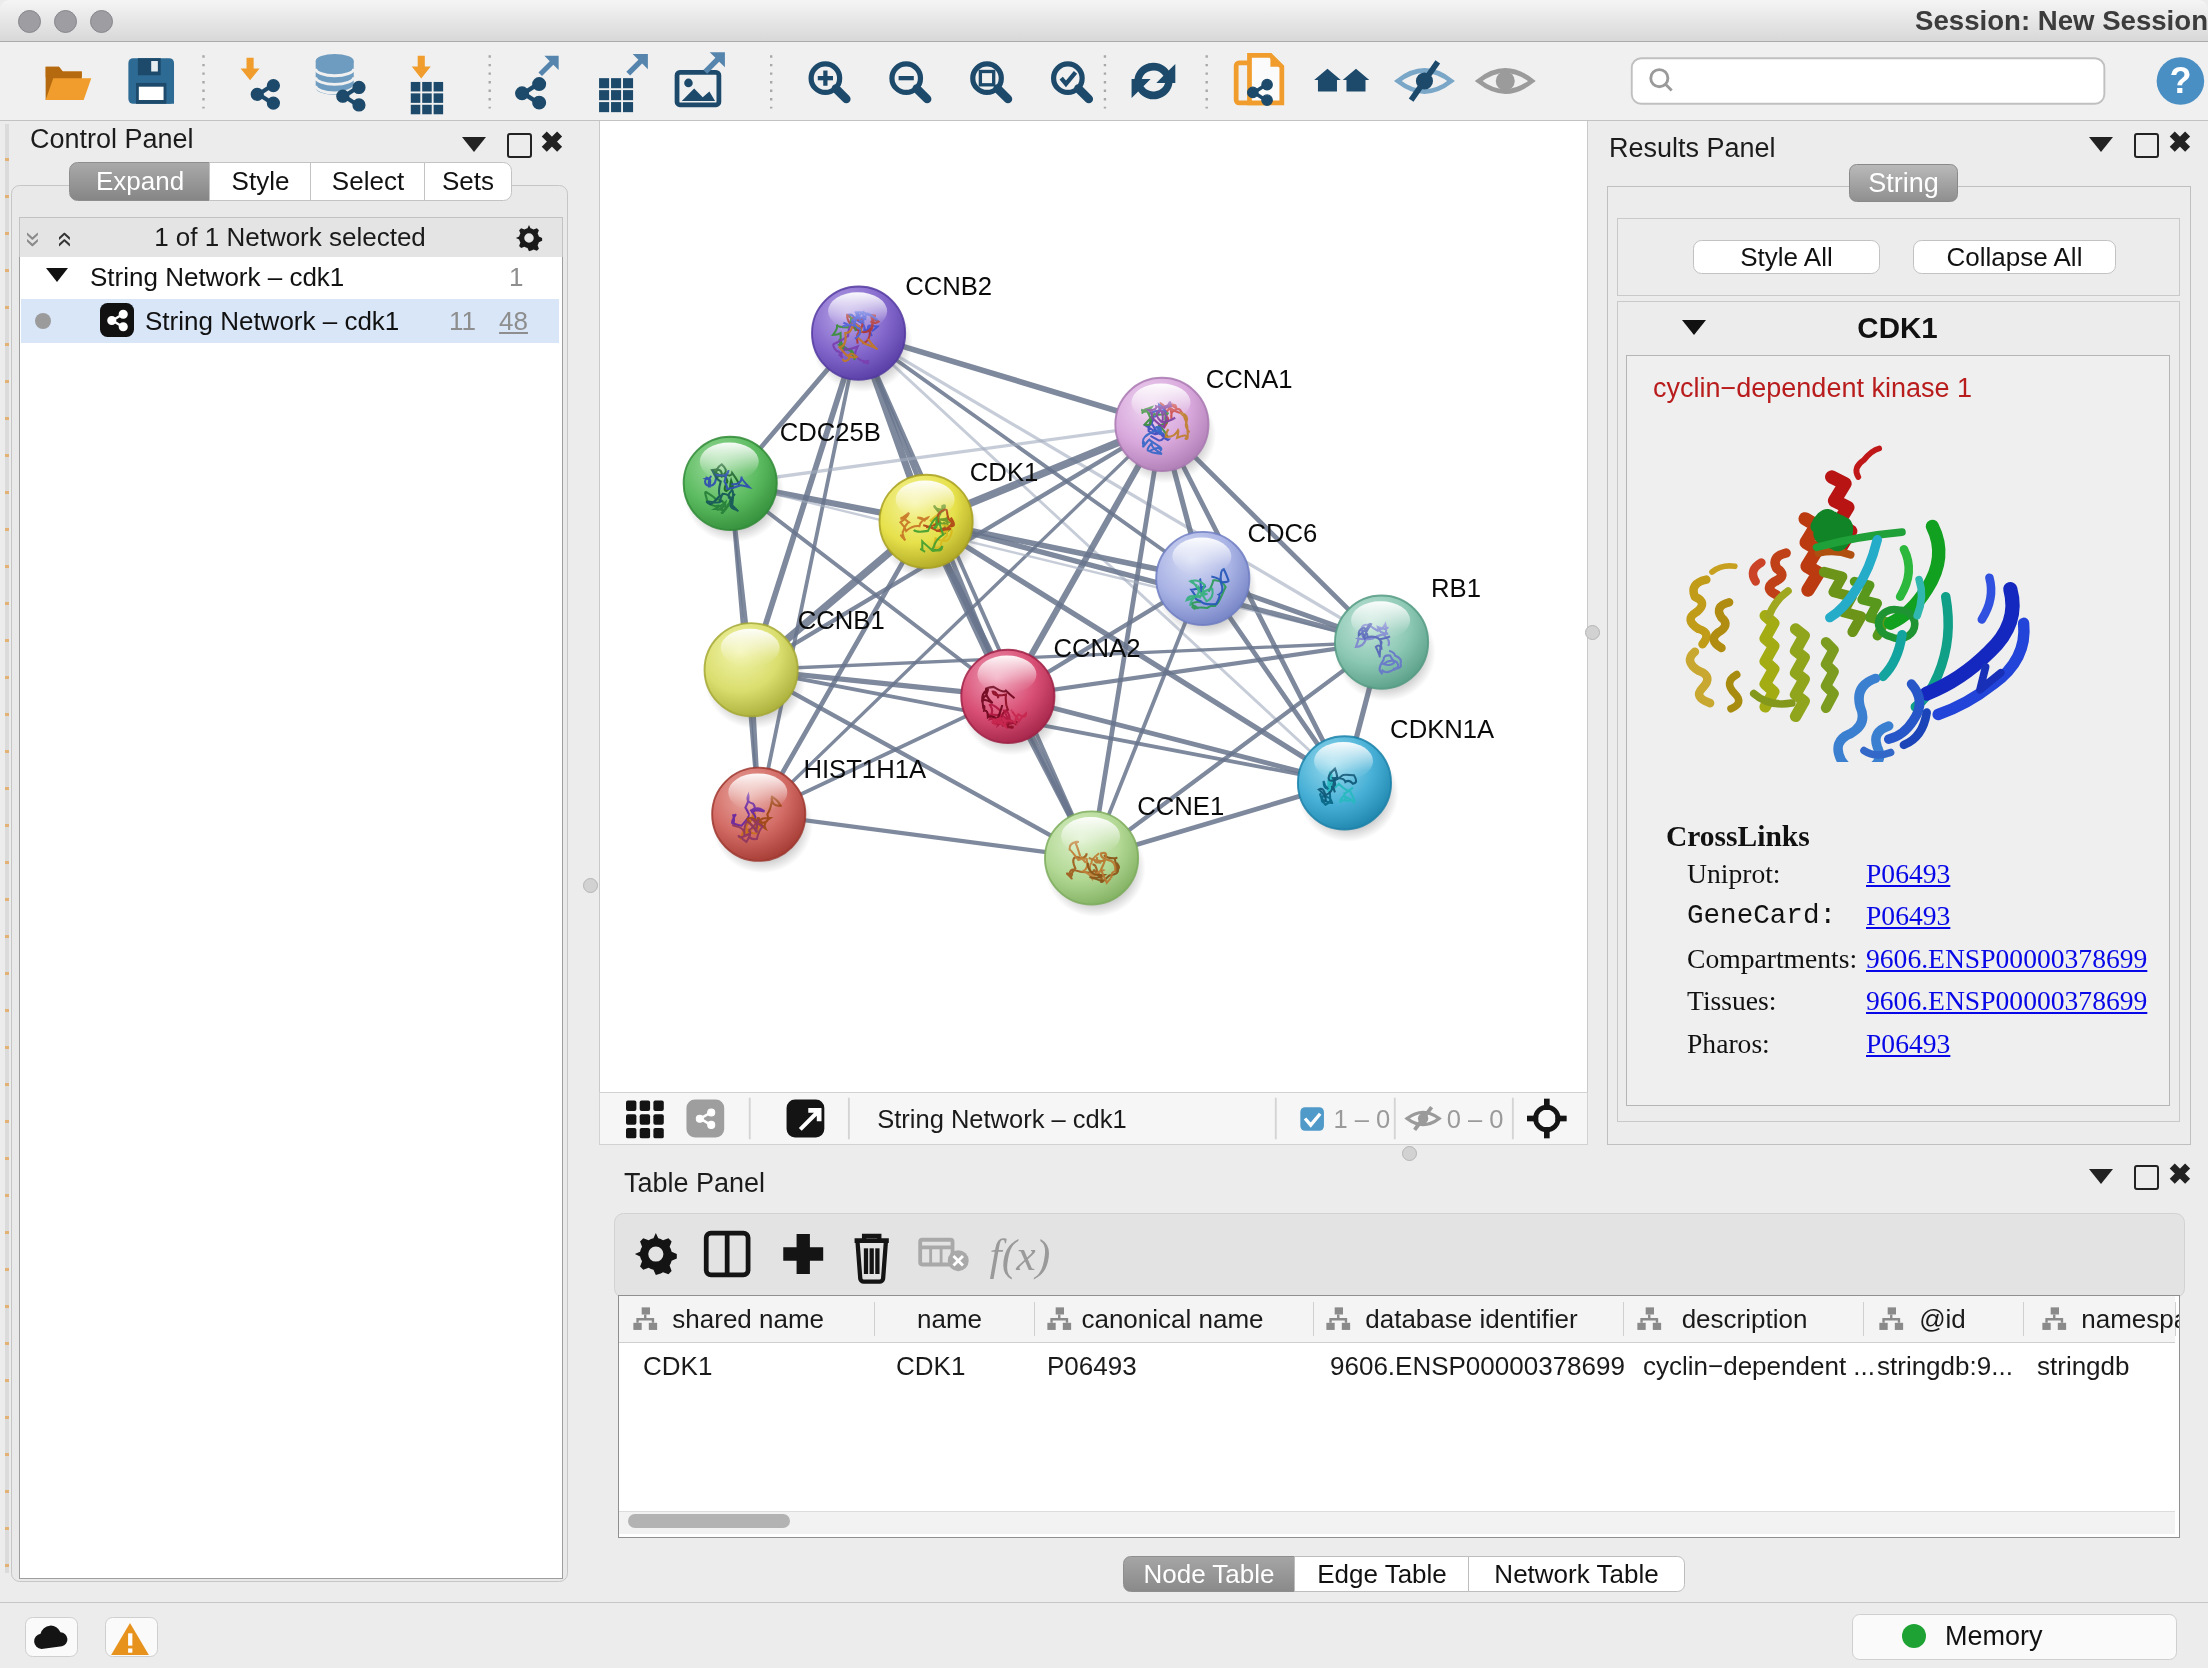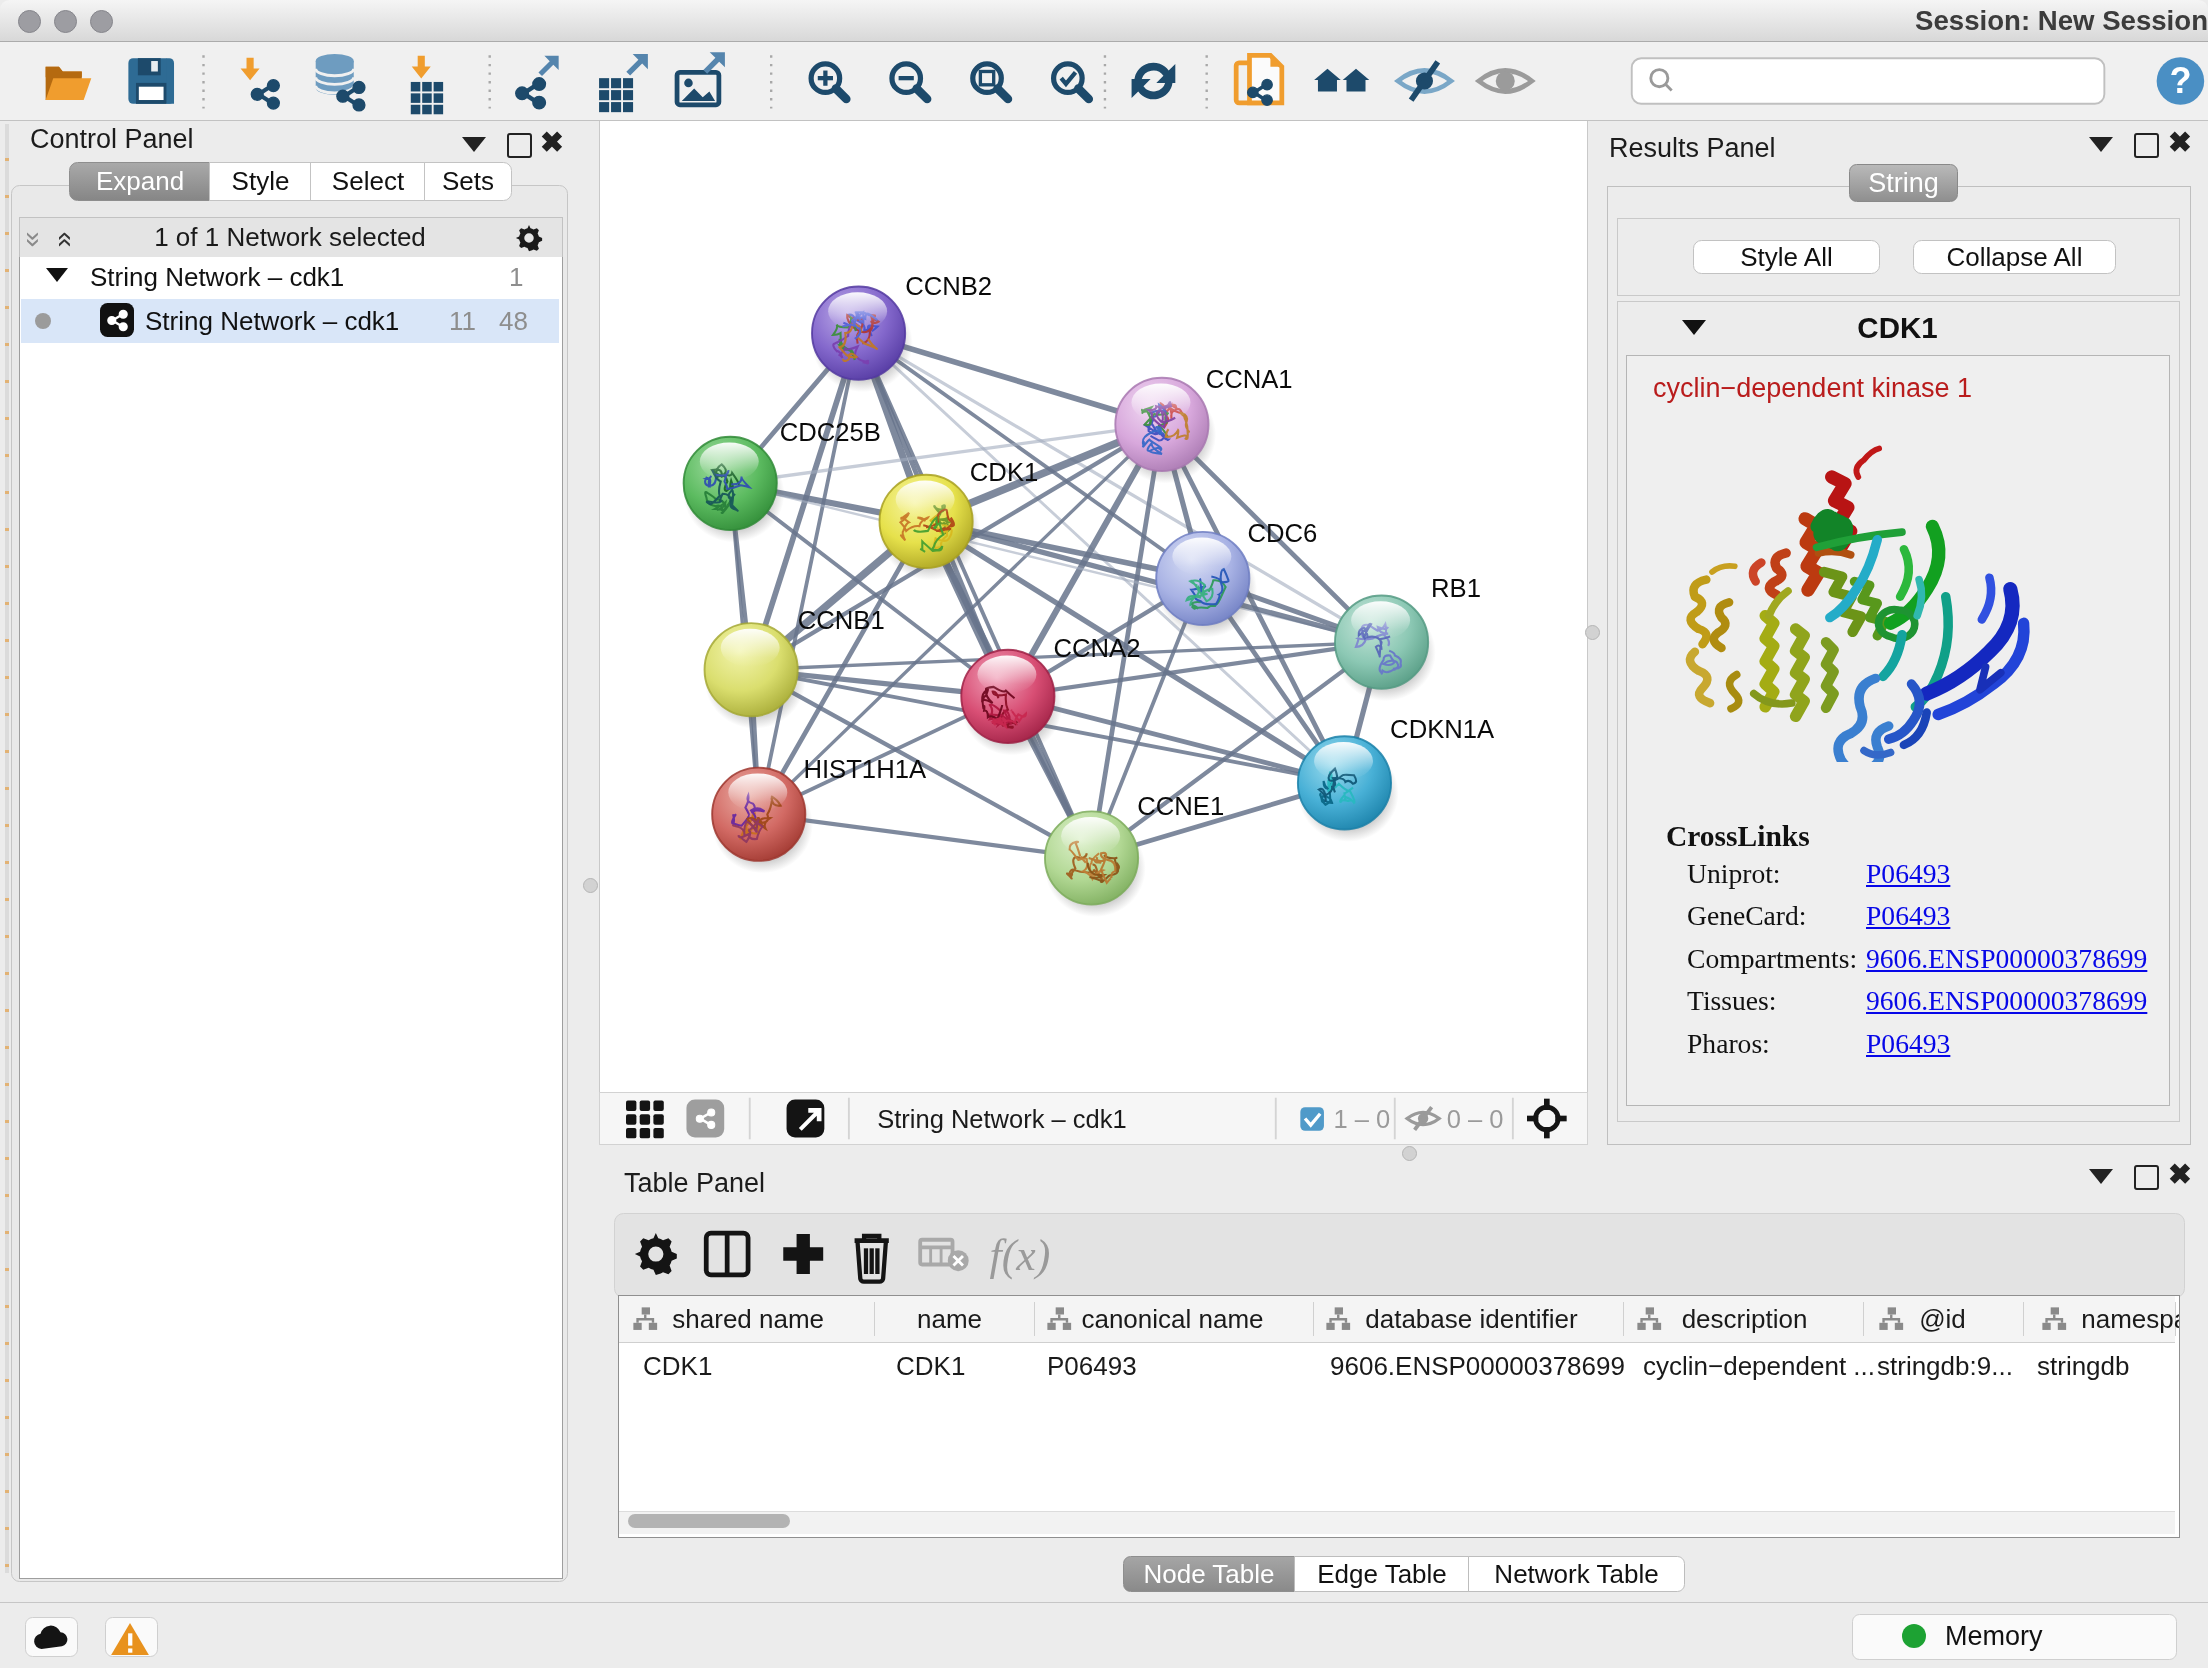--- a/index.html
+++ b/index.html
@@ -244,21 +244,21 @@
     <g stroke="#fff" stroke-width="2.4" fill="#fff">
       <line x1="7" y1="12" x2="17" y2="6"></line>
       <line x1="7" y1="12" x2="17" y2="18"></line>
       <circle cx="6.5" cy="12" r="3.2"></circle>
       <circle cx="17.5" cy="6" r="3.2"></circle>
       <circle cx="17.5" cy="18" r="3.2"></circle>
     </g>
   </svg>
 <div class="abs" style="left:145px;top:299px;height:44px;line-height:44px;font-size:26px;color:#111;">String Network – cdk1</div>
 <div class="abs gray" style="left:433px;top:299px;height:44px;line-height:44px;font-size:26px;width:43px;text-align:right;">11</div>
-<div class="abs gray" style="left:485px;top:299px;height:44px;line-height:44px;font-size:26px;width:43px;text-align:right;">48</div>
+<div class="abs gray" style="left:485px;top:299px;height:44px;line-height:44px;font-size:26px;width:43px;text-align:right;text-decoration:underline;">48</div>
 
 <div id="netcanvas" class="abs"></div>
 <svg id="netsvg" class="abs" style="left:599px;top:121px;" width="987" height="971" viewBox="0 0 1038 1021">
 <defs>
 <radialGradient id="gCCNB2" cx="0.38" cy="0.30" r="0.78">
         <stop offset="0" stop-color="#bcaae8"></stop>
         <stop offset="0.55" stop-color="#8468cc"></stop>
         <stop offset="1" stop-color="#5238a0"></stop>
       </radialGradient>
 <radialGradient id="gCCNA1" cx="0.38" cy="0.30" r="0.78">
@@ -553,21 +553,21 @@
 <path d="M332 146 q6 22 -8 44" fill="none" stroke="#3050e0" stroke-width="9" stroke-opacity="1.0" stroke-linecap="round" stroke-linejoin="round"></path>
 <path d="M344 246 l-22 18 l6 -24" fill="none" stroke="#1830b8" stroke-width="8" stroke-opacity="1.0" stroke-linecap="round" stroke-linejoin="round"></path>
 <path d="M212 252 q-22 8 -16 30 q8 18 -10 28 q-20 8 -10 28 q10 16 28 10 q18 -8 10 -24 q-6 -16 12 -22" fill="none" stroke="#3a7fd0" stroke-width="10" stroke-opacity="1.0" stroke-linecap="round" stroke-linejoin="round"></path>
 <path d="M250 258 q16 18 2 38 q-10 16 -26 20" fill="none" stroke="#2656c8" stroke-width="10" stroke-opacity="1.0" stroke-linecap="round" stroke-linejoin="round"></path>
 <path d="M266 288 q-4 26 -24 34" fill="none" stroke="#1a44b8" stroke-width="9" stroke-opacity="1.0" stroke-linecap="round" stroke-linejoin="round"></path>
 <path d="M228 330 q-16 6 -28 -2" fill="none" stroke="#3468c8" stroke-width="8" stroke-opacity="1.0" stroke-linecap="round" stroke-linejoin="round"></path>
 </svg>
 <div class="abs" style="left:1666px;top:820px;font-family:'Liberation Serif',serif;font-size:29.5px;font-weight:bold;color:#111;">CrossLinks</div>
 <div class="abs" style="left:1687px;top:858px;font-family:'Liberation Serif',serif;font-size:27.6px;color:#111;">Uniprot:</div>
 <div class="abs" style="left:1866px;top:858px;font-family:'Liberation Serif',serif;font-size:27.6px;color:#0707e8;text-decoration:underline;">P06493</div>
-<div class="abs" style="left:1687px;top:900px;font-family:Liberation Serif, serif;font-size:27.6px;color:#111;">GeneCard:</div>
+<div class="abs" style="left:1687px;top:900px;font-family:Liberation Mono, monospace;font-size:27.6px;color:#111;">GeneCard:</div>
 <div class="abs" style="left:1866px;top:900px;font-family:'Liberation Serif',serif;font-size:27.6px;color:#0707e8;text-decoration:underline;">P06493</div>
 <div class="abs" style="left:1687px;top:943px;font-family:'Liberation Serif',serif;font-size:27.6px;color:#111;">Compartments:</div>
 <div class="abs" style="left:1866px;top:943px;font-family:'Liberation Serif',serif;font-size:27.6px;color:#0707e8;text-decoration:underline;">9606.ENSP00000378699</div>
 <div class="abs" style="left:1687px;top:985px;font-family:'Liberation Serif',serif;font-size:27.6px;color:#111;">Tissues:</div>
 <div class="abs" style="left:1866px;top:985px;font-family:'Liberation Serif',serif;font-size:27.6px;color:#0707e8;text-decoration:underline;">9606.ENSP00000378699</div>
 <div class="abs" style="left:1687px;top:1028px;font-family:'Liberation Serif',serif;font-size:27.6px;color:#111;">Pharos:</div>
 <div class="abs" style="left:1866px;top:1028px;font-family:'Liberation Serif',serif;font-size:27.6px;color:#0707e8;text-decoration:underline;">P06493</div>
 
 <div class="abs ptitle" style="left:624px;top:1168px;">Table Panel</div>
 <div class="abs" style="left:2089px;top:1169px;width:0;height:0;border-left:12.4px solid transparent;border-right:12.4px solid transparent;border-top:15px solid #222;"></div>

